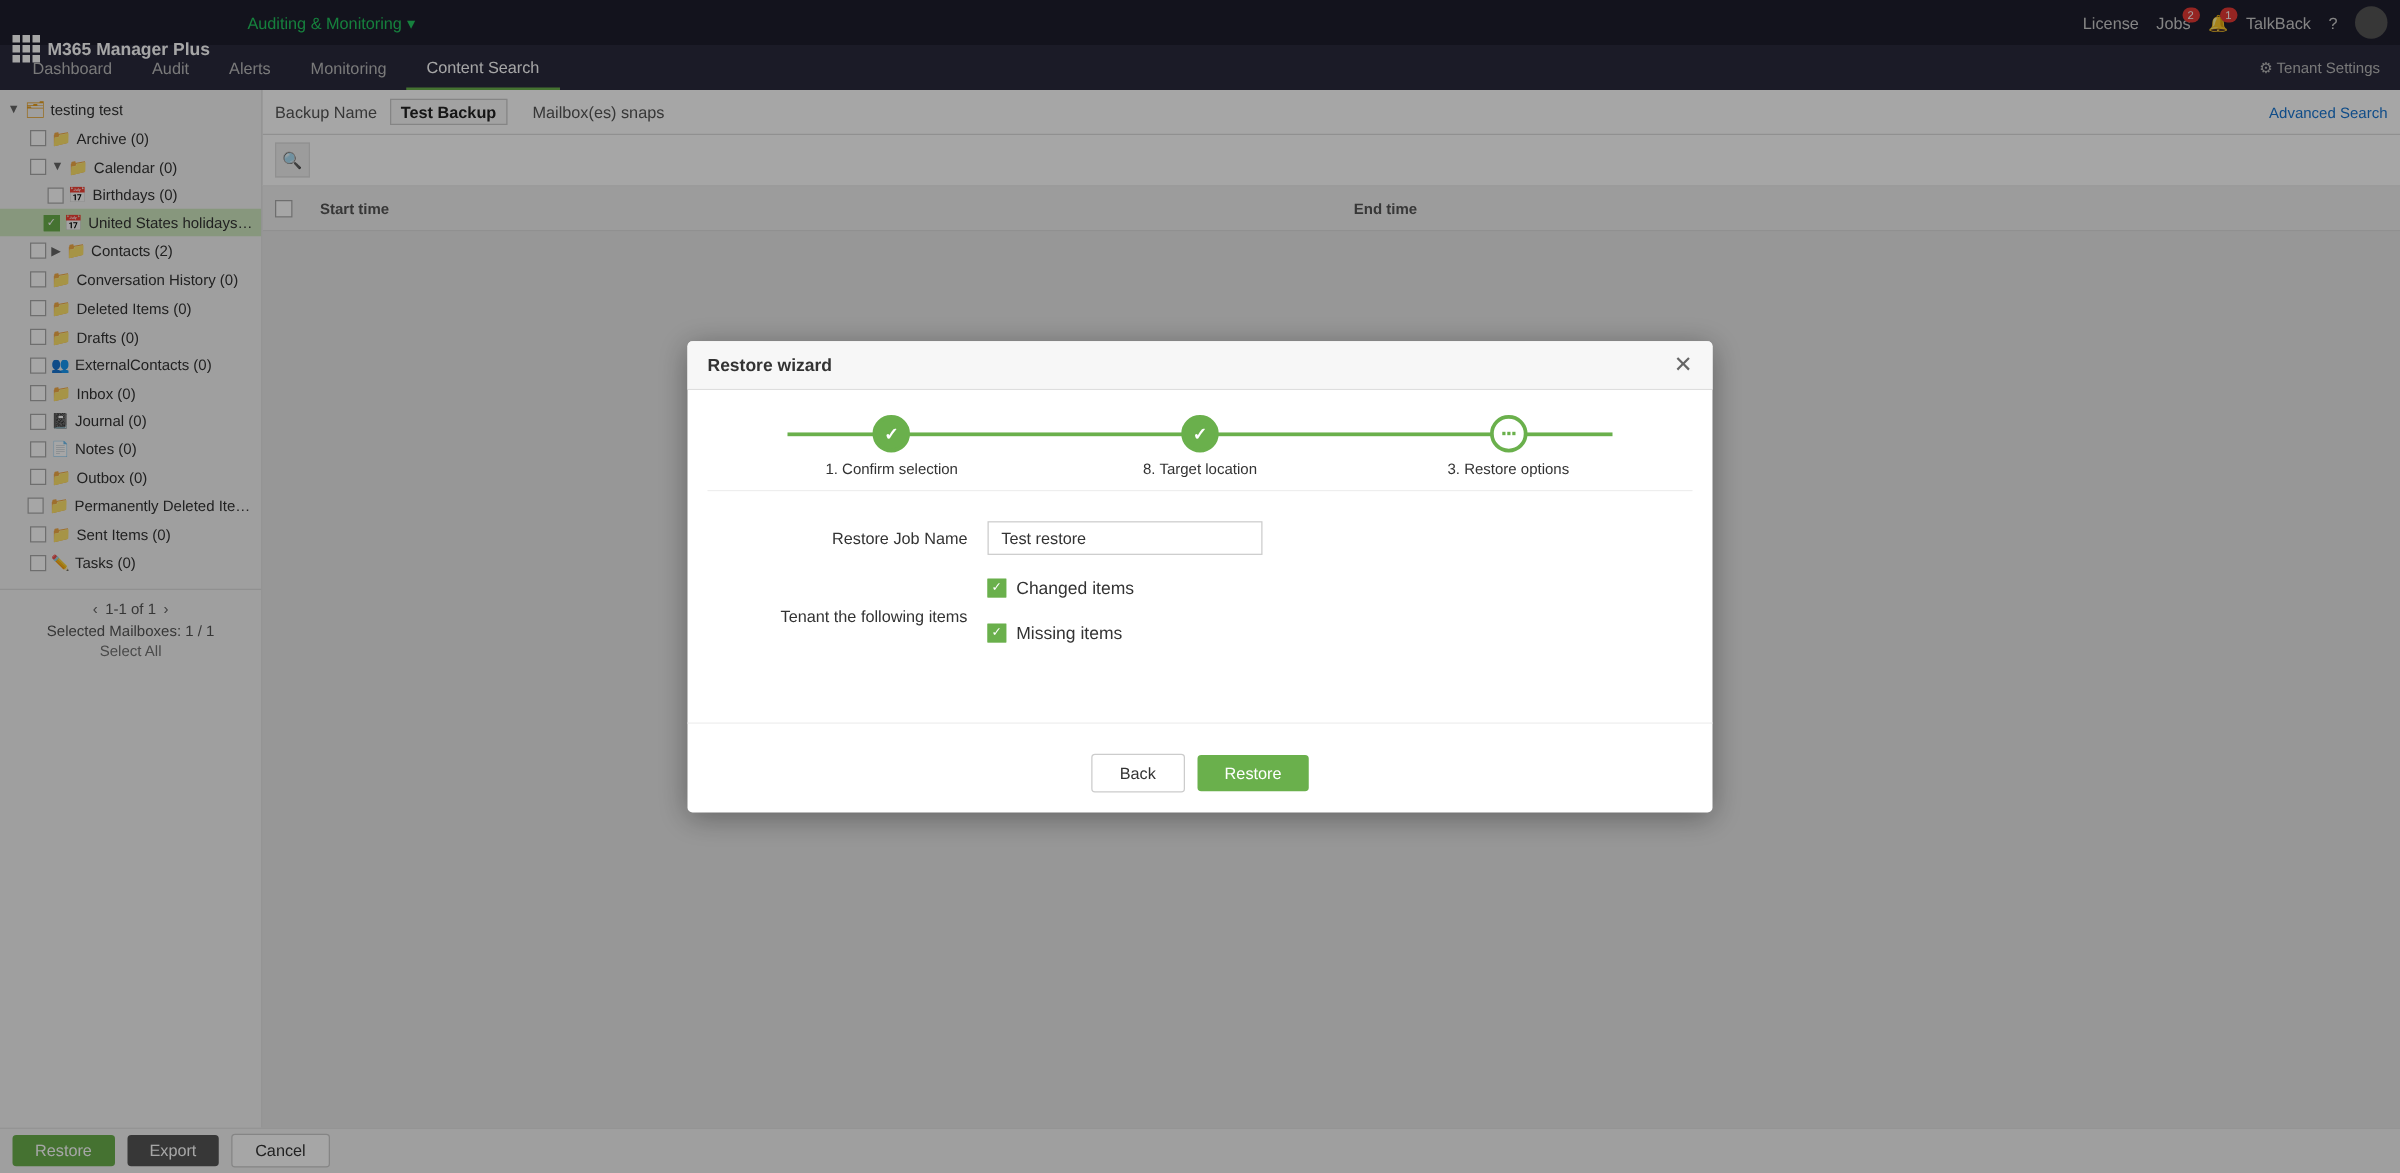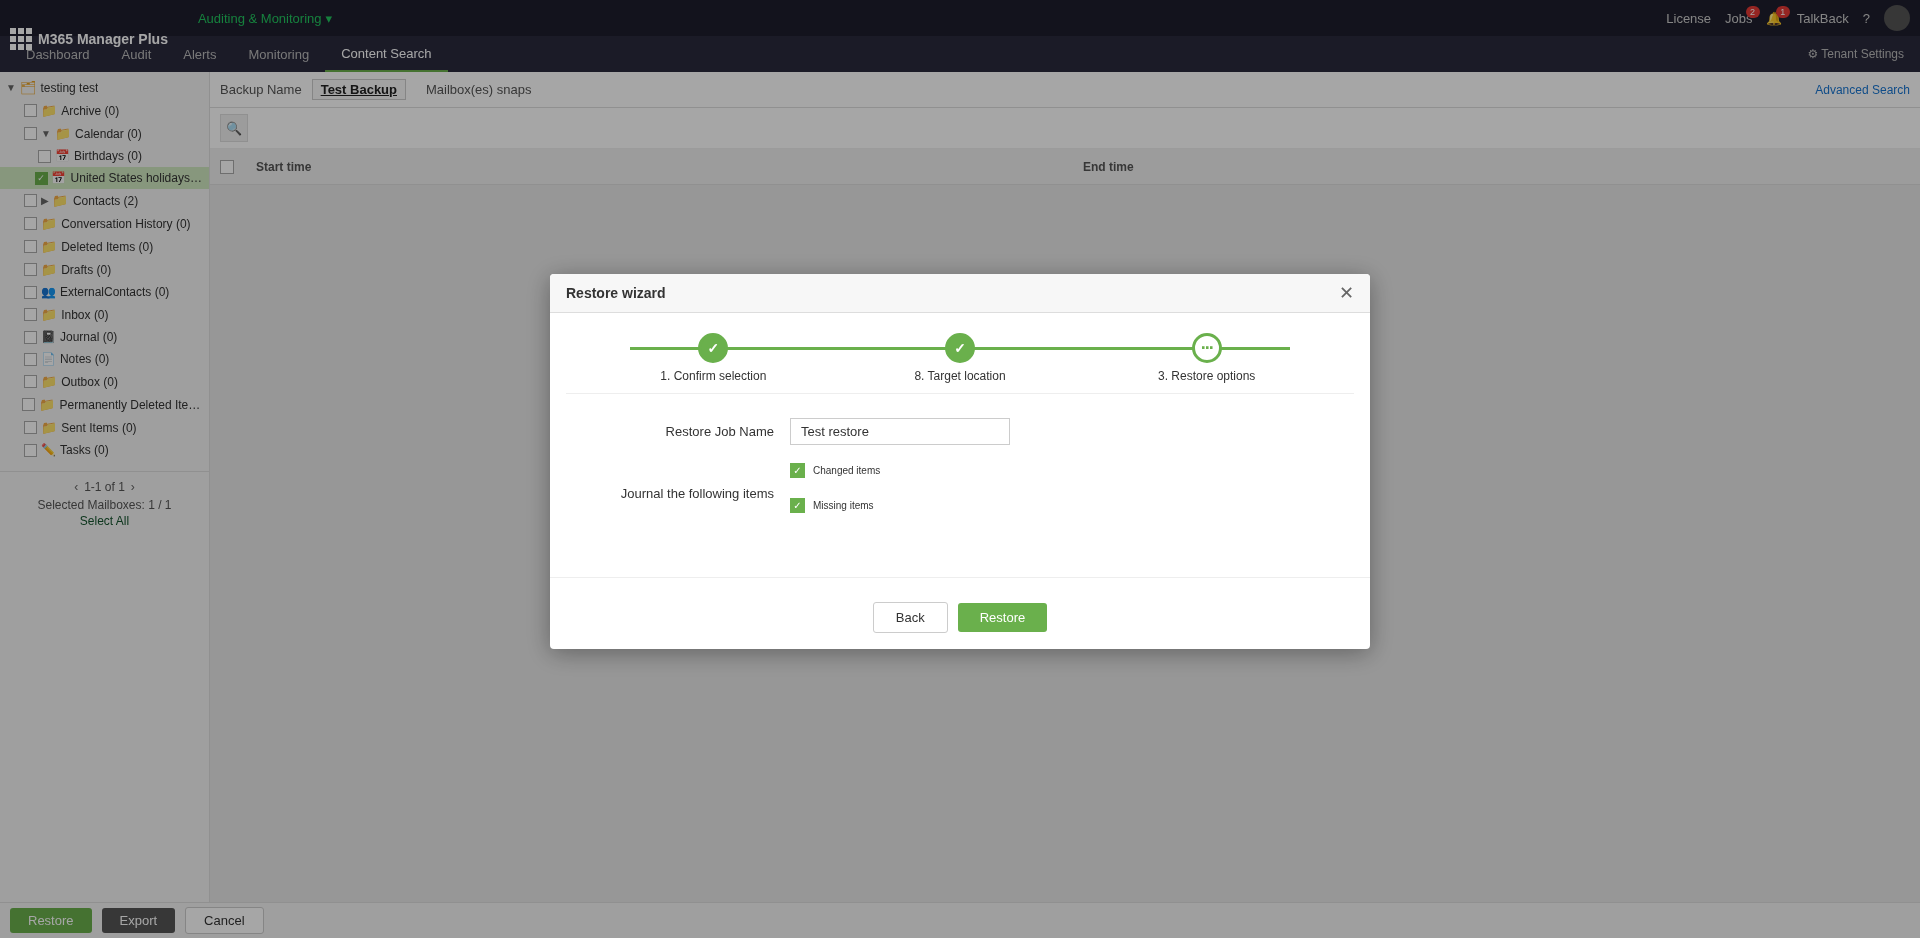--- a/index.html
+++ b/index.html
@@ -146,21 +146,21 @@
       height: 36px;
       background: #fff;
       border-bottom: 1px solid #ddd;
       display: flex;
       align-items: center;
       padding: 12px 10px;
       gap: 10px;
       font-size: 13px;
     }
     .content-topbar .backup-label { color: #555; }
-    .content-topbar .backup-name { font-weight: bold; color: #222; padding: 2px 8px; border: 1px solid #ccc; background: #f9f9f9; text-decoration: underline; }
+    .content-topbar .backup-name { font-weight: bold; color: #222; padding: 2px 8px; border: 1px solid #ccc; background: #f9f9f9; }
     .content-topbar .snap-label { color: #555; margin-left: 10px; }
     .content-topbar .adv-search { margin-left: auto; color: #1976d2; cursor: pointer; font-size: 12px; }
 
     
     .table-header {
       display: flex;
       background: #f0f0f0;
       border-bottom: 1px solid #ddd;
       height: 36px;
       align-items: center;
@@ -281,21 +281,21 @@
     }
     .cb-box {
       width: 15px; height: 15px;
       border: 1px solid #6ab04c;
       background: #6ab04c;
       display: flex; align-items: center; justify-content: center;
       color: #fff;
       font-size: 10px;
       flex-shrink: 0;
     }
-    .cb-label { font-size: 10px; color: #333; }
+    .cb-label { font-size: 14px; color: #333; }
 
     
     .modal-divider {
       border: none;
       border-top: 1px solid #eee;
       margin: 20px 0 14px;
     }
 
     
     .modal-footer {
@@ -555,21 +555,21 @@
     </div>
 
     <div style="padding: 8px 10px; font-size:12px; color:#555; border-top: 1px solid #ddd; margin-top: 10px;">
       <div style="display:flex;align-items:center;gap:6px;justify-content:center;">
         <span style="cursor:pointer;color:#666;">‹</span>
         <span>1-1 of 1</span>
         <span style="cursor:pointer;color:#666;">›</span>
       </div>
       <div style="text-align:center;margin-top:4px;">Selected Mailboxes: 1 / 1</div>
       <div style="text-align:center;margin-top:2px;">
-        <span style="color:#14532d;cursor:pointer;">Select All</span>
+        <span style="color:#737373;cursor:pointer;">Select All</span>
       </div>
     </div>
   </div>
 
   <div class="content-wrapper">
 
     <div class="content-topbar">
       <span class="backup-label">Backup Name</span>
       <span class="backup-name">Test Backup</span>
       <span class="snap-label">Mailbox(es) snaps</span>
@@ -617,21 +617,21 @@
   </div>
 
   <hr style="border:none;border-top:1px solid #eee;margin:0 16px;">
 
   <div class="modal-body">
     <div class="form-row">
       <span class="form-label">Restore Job Name</span>
       <input class="form-input" type="text" value="Test restore" style="">
     </div>
     <div class="form-row">
-      <span class="form-label">Journal the following items</span>
+      <span class="form-label">Tenant the following items</span>
       <div style="display:flex;flex-direction:column;gap:10px;">
         <div class="checkbox-row" style="margin-left:0">
           <div class="cb-box">✓</div>
           <span class="cb-label">Changed items</span>
         </div>
         <div class="checkbox-row" style="margin-left:0">
           <div class="cb-box">✓</div>
           <span class="cb-label">Missing items</span>
         </div>
       </div>

